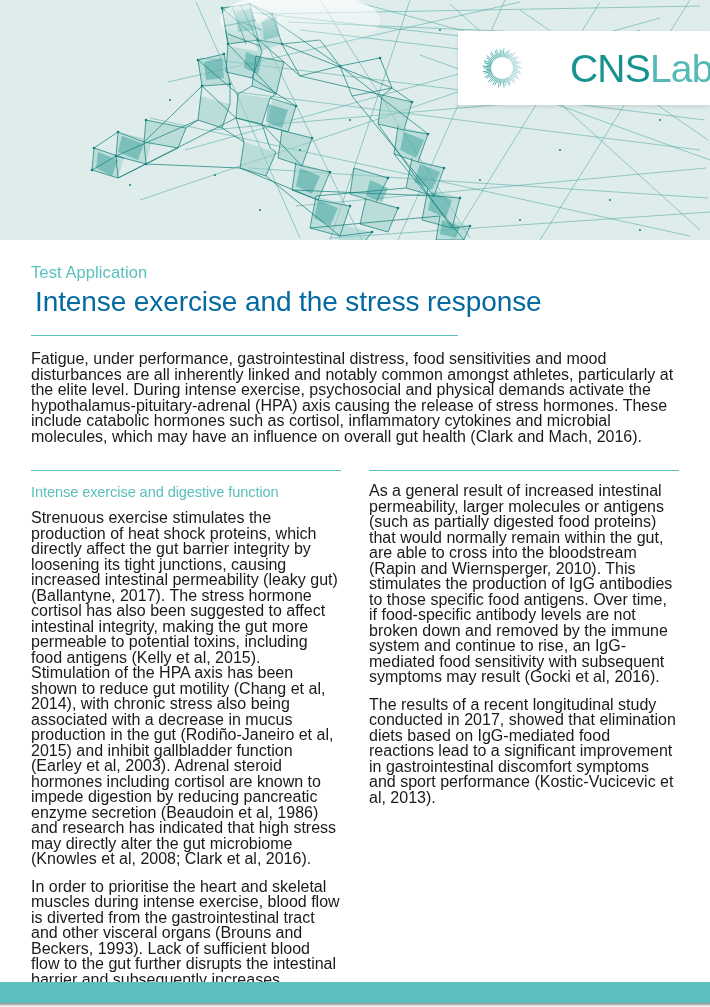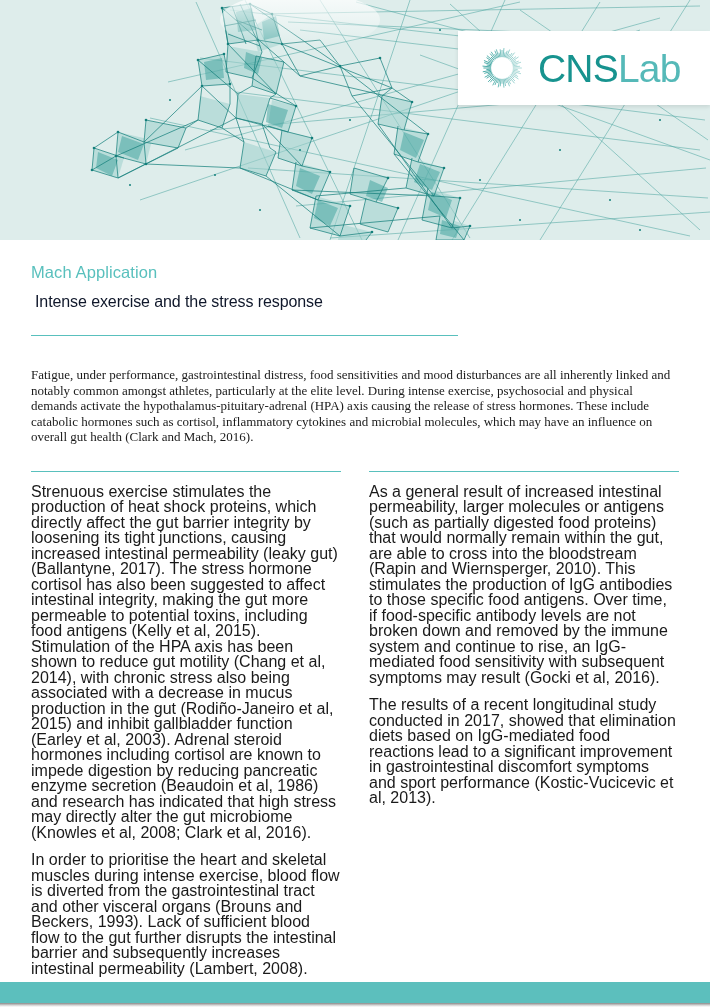--- a/index.html
+++ b/index.html
@@ -39,20 +39,21 @@
     left: 458px;
     top: 31px;
     width: 252px;
     height: 74px;
     background: #ffffff;
     box-shadow: 0 2px 4px rgba(0,0,0,0.10);
     display: flex;
     align-items: center;
     padding-left: 18px;
     box-sizing: border-box;
+    gap: 32px;
   }
   .logo-mark {
     width: 52px;
     height: 52px;
     flex: 0 0 52px;
     margin-right: 10px;
   }
   .logo-word {
     font-size: 39px;
     letter-spacing: -0.8px;
@@ -80,42 +81,41 @@
   }
 
   .eyebrow {
     color: #59c0bd;
     font-size: 16.5px;
     line-height: 20px;
     margin-top: 22px;
     letter-spacing: 0.1px;
   }
   .doc-title {
-    color: #0f172a;
-    font-size: 16px;
+    color: #0369a1;
+    font-size: 28px;
     line-height: 30px;
     margin-top: 5px;
     padding-left: 4px;
     letter-spacing: -0.1px;
   }
   .title-rule {
     width: 427px;
     height: 1px;
     background: #59c0bd;
     margin-top: 18px;
   }
 
   .intro {
     color: #1a1a1a;
-    font-size: 13px;
+    font-size: 16px;
     line-height: 15.5px;
-    margin-top: 31px;
+    margin-top: 15px;
     width: 648px;
     text-align: left;
-    font-family: Liberation Serif, serif;
   }
 
   
   .columns {
     display: flex;
     margin-top: 26px;
     width: 648px;
     gap: 28px;
   }
   .col {
@@ -416,30 +416,31 @@
     </svg>
     <div class="logo-word">
       <span class="part-cns">CNS</span><span class="part-lab">Lab</span>
     </div>
   </div>
 </div>
 
 <div class="sheet">
   <div class="doc-inner">
 
-    <div class="eyebrow">Mach Application</div>
+    <div class="eyebrow">Test Application</div>
     <div class="doc-title">Intense exercise and the stress response</div>
     <div class="title-rule"></div>
 
     <p class="intro">Fatigue, under performance, gastrointestinal distress, food sensitivities and mood disturbances are all inherently linked and notably common amongst athletes, particularly at the elite level. During intense exercise, psychosocial and physical demands activate the hypothalamus-pituitary-adrenal (HPA) axis causing the release of stress hormones. These include catabolic hormones such as cortisol, inflammatory cytokines and microbial molecules, which may have an influence on overall gut health (Clark and Mach, 2016).</p>
 
     <div class="columns">
 
       <div class="col">
         <div class="col-rule"></div>
+        <h2 class="col-heading">Intense exercise and digestive function</h2>
         <p>Strenuous exercise stimulates the production of heat shock proteins, which directly affect the gut barrier integrity by loosening its tight junctions, causing increased intestinal permeability (leaky gut) (Ballantyne, 2017). The stress hormone cortisol has also been suggested to affect intestinal integrity, making the gut more permeable to potential toxins, including food antigens (Kelly et al, 2015). Stimulation of the HPA axis has been shown to reduce gut motility (Chang et al, 2014), with chronic stress also being associated with a decrease in mucus production in the gut (Rodiño-Janeiro et al, 2015) and inhibit gallbladder function (Earley et al, 2003). Adrenal steroid hormones including cortisol are known to impede digestion by reducing pancreatic enzyme secretion (Beaudoin et al, 1986) and research has indicated that high stress may directly alter the gut microbiome (Knowles et al, 2008; Clark et al, 2016).</p>
         <p>In order to prioritise the heart and skeletal muscles during intense exercise, blood flow is diverted from the gastrointestinal tract and other visceral organs (Brouns and Beckers, 1993). Lack of sufficient blood flow to the gut further disrupts the intestinal barrier and subsequently increases intestinal permeability (Lambert, 2008).</p>
       </div>
 
       <div class="col">
         <div class="col-rule"></div>
         <p>As a general result of increased intestinal permeability, larger molecules or antigens (such as partially digested food proteins) that would normally remain within the gut, are able to cross into the bloodstream (Rapin and Wiernsperger, 2010). This stimulates the production of IgG antibodies to those specific food antigens. Over time, if food-specific antibody levels are not broken down and removed by the immune system and continue to rise, an IgG-mediated food sensitivity with subsequent symptoms may result (Gocki et al, 2016).</p>
         <p>The results of a recent longitudinal study conducted in 2017, showed that elimination diets based on IgG-mediated food reactions lead to a significant improvement in gastrointestinal discomfort symptoms and sport performance (Kostic-Vucicevic et al, 2013).</p>
       </div>
 

